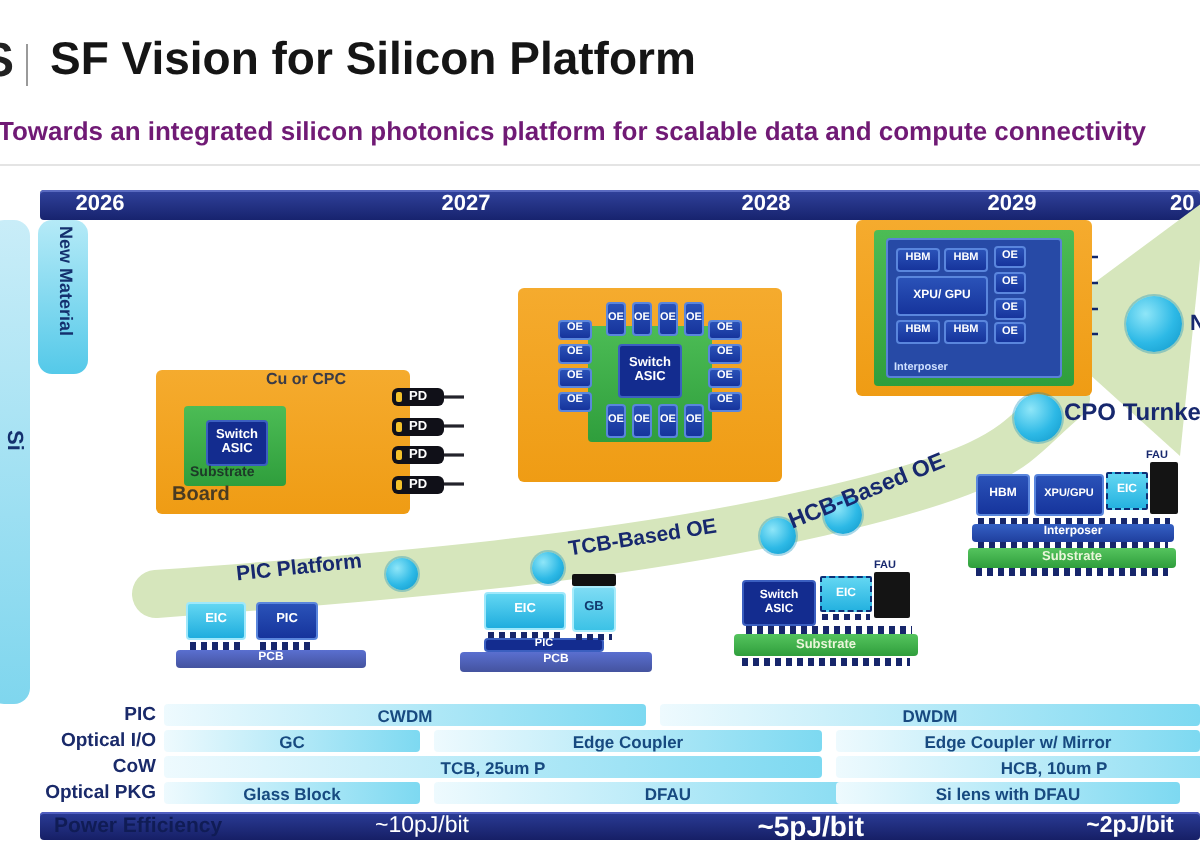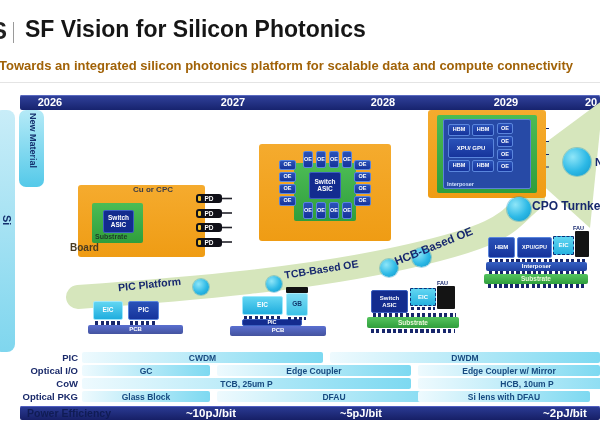--- a/index.html
+++ b/index.html
@@ -35,22 +35,22 @@
   .slate{position:absolute;background:linear-gradient(180deg,#5a6fd0,#44539f);border-radius:2px;
          color:#fff;font-weight:bold;text-align:center}
 </style>
 </head>
 <body>
 
 <div class="stage">
 
   <div class="abs" style="left:-9px;top:17px;font-size:24px;font-weight:bold;color:#222">S</div>
   <div class="abs" style="left:13px;top:22px;width:1px;height:21px;background:#9a9a9a"></div>
-  <div class="abs" style="left:25px;top:16px;font-size:23px;font-weight:bold;color:#151515;white-space:nowrap">SF Vision for Silicon Photonics</div>
-  <div class="abs" style="left:-1px;top:58px;width:600px;font-size:13px;font-weight:bold;color:#a16207;white-space:nowrap;overflow:hidden">Towards an integrated silicon photonics platform for scalable data and compute connectivity</div>
+  <div class="abs" style="left:25px;top:16px;font-size:23px;font-weight:bold;color:#151515;white-space:nowrap">SF Vision for Silicon Platform</div>
+  <div class="abs" style="left:-1px;top:58px;width:600px;font-size:13px;font-weight:bold;color:#701a75;white-space:nowrap;overflow:hidden">Towards an integrated silicon photonics platform for scalable data and compute connectivity</div>
   <div class="abs" style="left:0;top:82px;width:600px;height:1px;background:#e4e4e4"></div>
 
   <div class="abs" style="left:20px;top:95px;width:580px;height:15px;border-radius:2px;
               background:linear-gradient(180deg,#31429c,#17236e);box-shadow:inset 0 1px 0 #5a6ac0"></div>
   <div class="yr" style="left:28px;top:95px">2026</div>
   <div class="yr" style="left:211px;top:95px">2027</div>
   <div class="yr" style="left:361px;top:95px">2028</div>
   <div class="yr" style="left:484px;top:95px">2029</div>
   <div class="yr" style="left:585px;top:95px;text-align:left">20</div>
 
@@ -105,21 +105,21 @@
         <path d="M510 154.5 H549"></path>
         <path d="M510 167 H549"></path>
     </g>
   </svg>
 
   <div class="abs" style="left:78px;top:185px;width:127px;height:72px;background:linear-gradient(180deg,#f5ab2e,#ef9c14);border-radius:3px"></div>
   <div class="abs" style="left:133px;top:185px;font-size:8px;font-weight:bold;color:#3c3c46;white-space:nowrap">Cu or CPC</div>
   <div class="abs" style="left:92px;top:203px;width:51px;height:40px;background:linear-gradient(180deg,#4cbc55,#2f9e3c);border-radius:2px"></div>
   <div class="chip dknavy" style="left:103px;top:210px;width:31px;height:23px;font-size:6.5px">Switch ASIC</div>
   <div class="abs" style="left:95px;top:233px;font-size:7px;font-weight:bold;color:#1d3a28">Substrate</div>
-  <div class="abs" style="left:70px;top:242px;font-size:10px;font-weight:bold;color:#4a3b22">Board</div>
+  <div class="abs" style="left:86px;top:242px;font-size:10px;font-weight:bold;color:#4a3b22">Board</div>
   <div class="pd" style="left:196px;top:194px;width:26px;height:9px">PD</div>
   <div class="pd" style="left:196px;top:208.5px;width:26px;height:9px">PD</div>
   <div class="pd" style="left:196px;top:223px;width:26px;height:9px">PD</div>
   <div class="pd" style="left:196px;top:237.5px;width:26px;height:9px">PD</div>
 
   <div class="abs" style="left:259px;top:144px;width:132px;height:97px;background:linear-gradient(180deg,#f5ab2e,#ef9c14);border-radius:3px"></div>
   <div class="abs" style="left:294px;top:163px;width:62px;height:58px;background:linear-gradient(180deg,#4cbc55,#2f9e3c);border-radius:2px"></div>
 
   <div class="chip navy" style="left:279px;top:160px;width:17px;height:10px;font-size:5.5px">OE</div>
   <div class="chip navy" style="left:279px;top:172px;width:17px;height:10px;font-size:5.5px">OE</div>
@@ -216,17 +216,17 @@
   <div class="tbar" style="left:82px;top:378px;width:329px">TCB, 25um P</div>
   <div class="tbar" style="left:418px;top:378px;width:218px">HCB, 10um P</div>
 
   <div class="tbar" style="left:82px;top:391px;width:128px">Glass Block</div>
   <div class="tbar" style="left:217px;top:391px;width:234px">DFAU</div>
   <div class="tbar" style="left:418px;top:391px;width:172px">Si lens with DFAU</div>
 
   <div class="abs" style="left:20px;top:406px;width:580px;height:13.5px;border-radius:2px;
               background:linear-gradient(180deg,#2b3c96,#161f66);box-shadow:inset 0 1px 0 #505ec0"></div>
   <div class="abs" style="left:27px;top:407px;font-size:10.5px;font-weight:bold;color:#101c55;line-height:12px">Power Efficiency</div>
-  <div class="abs" style="left:165px;top:406px;width:92px;text-align:center;color:#fff;font-weight:bold;font-size:11.5px;line-height:14px">~10pJ/bit</div>
-  <div class="abs" style="left:340px;top:406px;width:92px;text-align:left;color:#fff;font-weight:bold;font-size:11px;line-height:14px">~5pJ/bit</div>
+  <div class="abs" style="left:165px;top:406px;width:92px;text-align:center;color:#fff;font-weight:normal;font-size:11.5px;line-height:14px">~10pJ/bit</div>
+  <div class="abs" style="left:340px;top:406px;width:92px;text-align:right;color:#fff;font-weight:bold;font-size:14px;line-height:14px">~5pJ/bit</div>
   <div class="abs" style="left:519px;top:406px;width:92px;text-align:center;color:#fff;font-weight:bold;font-size:11.5px;line-height:14px">~2pJ/bit</div>
 
 </div>
 
 </body></html>

